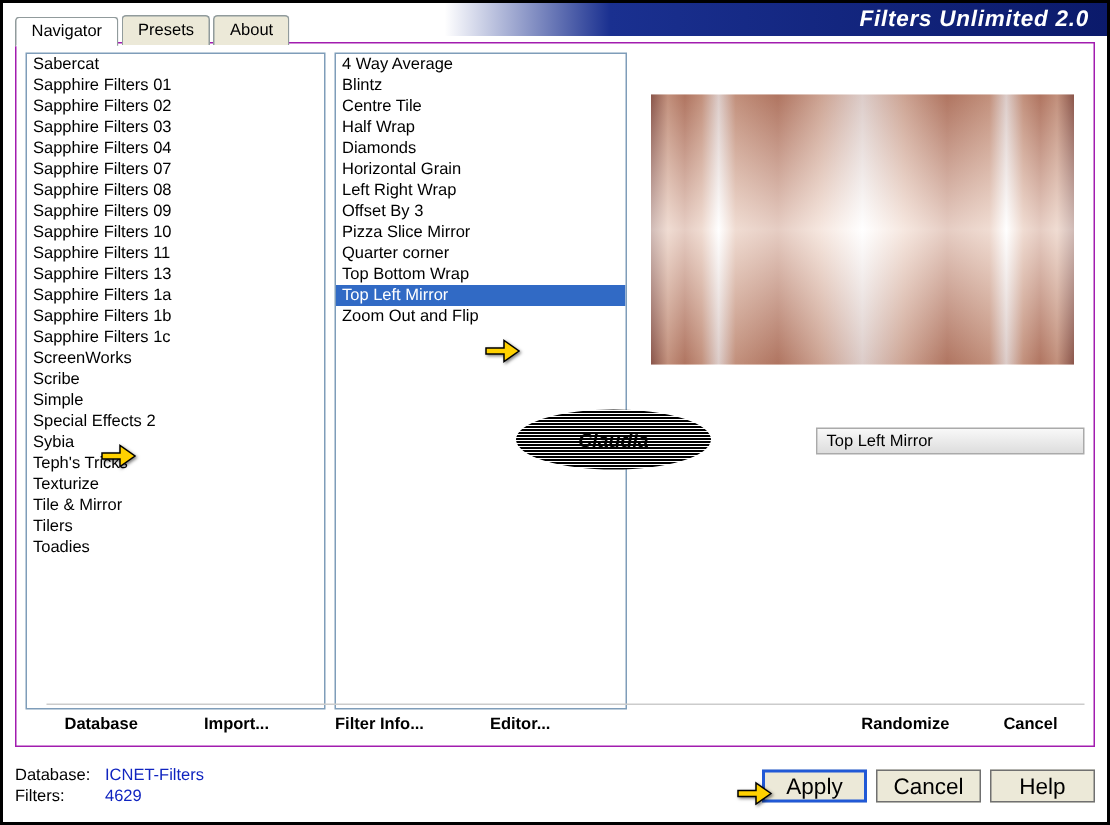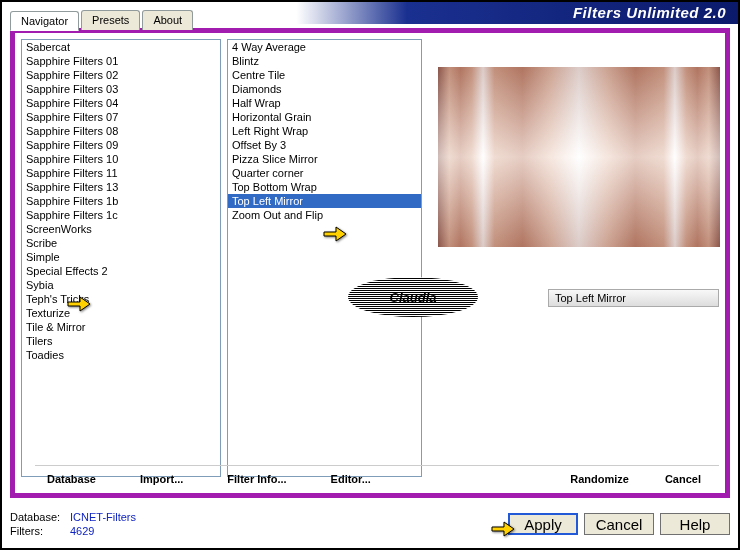--- a/index.html
+++ b/index.html
@@ -2,21 +2,21 @@
 <html><head>
 <meta charset="utf-8">
 <style>
 * { margin: 0; padding: 0; box-sizing: border-box; font-family: Tahoma, Arial, sans-serif; font-size: 11px; }
 body { background: #fff; width: 740px; height: 550px; overflow: hidden; border: 2px solid #000; position: relative; }
 .banner { position: absolute; top: 0; left: 0; right: 0; height: 22px; background: linear-gradient(90deg, #fff 0%, #fff 40%, #1a3090 55%, #0b1a6b 100%); z-index: 1; }
 .banner-title { position: absolute; right: 12px; top: 2px; color: #fff; font-style: italic; font-weight: bold; font-size: 15px; letter-spacing: 0.5px; }
 .tabs { position: absolute; top: 8px; left: 8px; display: flex; z-index: 2; }
 .tab { padding: 3px 10px; background: #ece9d8; border: 1px solid #919b9c; border-bottom: none; margin-right: 2px; border-radius: 3px 3px 0 0; cursor: pointer; }
 .tab.active { background: #fff; border-bottom: 1px solid #fff; position: relative; top: 1px; }
-.tab-panel { position: absolute; top: 26px; left: 8px; right: 8px; bottom: 50px; background: #fff; border: 5px solid #a21caf; padding: 6px; }
+.tab-panel { position: absolute; top: 26px; left: 8px; right: 8px; bottom: 50px; background: #fff; border: 1px solid #a21caf; padding: 6px; }
 .lists { display: flex; height: 438px; }
 .listbox { border: 1px solid #7f9db9; background: #fff; overflow-y: scroll; overflow-x: hidden; }
 .left-list { width: 200px; }
 .right-list { width: 195px; margin-left: 6px; }
 .list-item { padding: 1px 4px; color: #000; white-space: nowrap; cursor: pointer; }
 .list-item.selected { background: #316ac5; color: #fff; }
 .preview-area { flex: 1; margin-left: 6px; position: relative; }
 .preview-img { position: absolute; top: 28px; left: 10px; width: 282px; height: 180px; background: linear-gradient(90deg,#8a554a 0%,#d9a890 4%,#c0826a 8%,#d9a890 12%,#fff 16%,#d9a890 20%,#c0826a 30%,#e8c3b0 40%,#fff 50%,#e8c3b0 60%,#c0826a 70%,#d9a890 80%,#fff 84%,#d9a890 88%,#c0826a 92%,#d9a890 96%,#8a554a 100%); border: none; }
 .preview-img::before { content: ""; position: absolute; inset: 0; background: linear-gradient(0deg, rgba(138,85,74,.3) 0%, rgba(255,255,255,.6) 50%, rgba(138,85,74,.3) 100%); }
 .logo-stamp { position: absolute; top: 238px; left: -80px; width: 130px; height: 40px; background: repeating-linear-gradient(0deg,#000 0,#000 1px,#fff 1px,#fff 2px); border-radius: 50%; display: flex; align-items: center; justify-content: center; font-style: italic; font-weight: bold; color: #000; font-size: 13px; }
@@ -59,39 +59,40 @@
         <div class="list-item">Sapphire Filters 01</div>
         <div class="list-item">Sapphire Filters 02</div>
         <div class="list-item">Sapphire Filters 03</div>
         <div class="list-item">Sapphire Filters 04</div>
         <div class="list-item">Sapphire Filters 07</div>
         <div class="list-item">Sapphire Filters 08</div>
         <div class="list-item">Sapphire Filters 09</div>
         <div class="list-item">Sapphire Filters 10</div>
         <div class="list-item">Sapphire Filters 11</div>
         <div class="list-item">Sapphire Filters 13</div>
+        <div class="list-item">Sapphire Filters 1a</div>
         <div class="list-item">Sapphire Filters 1b</div>
         <div class="list-item">Sapphire Filters 1c</div>
         <div class="list-item">ScreenWorks</div>
         <div class="list-item">Scribe</div>
         <div class="list-item">Simple</div>
         <div class="list-item">Special Effects 2</div>
         <div class="list-item">Sybia</div>
         <div class="list-item">Teph's Tricks</div>
         <div class="list-item">Texturize</div>
         <div class="list-item">Tile &amp; Mirror</div>
         <div class="list-item">Tilers</div>
         <div class="list-item">Toadies</div>
       </div>
     <div class="listbox right-list" id="filter-list">
         <div class="list-item">4 Way Average</div>
         <div class="list-item">Blintz</div>
         <div class="list-item">Centre Tile</div>
+        <div class="list-item">Half Wrap</div>
         <div class="list-item">Diamonds</div>
-        <div class="list-item">Half Wrap</div>
         <div class="list-item">Horizontal Grain</div>
         <div class="list-item">Left Right Wrap</div>
         <div class="list-item">Offset By 3</div>
         <div class="list-item">Pizza Slice Mirror</div>
         <div class="list-item">Quarter corner</div>
         <div class="list-item">Top Bottom Wrap</div>
         <div class="list-item selected">Top Left Mirror</div>
         <div class="list-item">Zoom Out and Flip</div>
       </div>
     <div class="preview-area">

